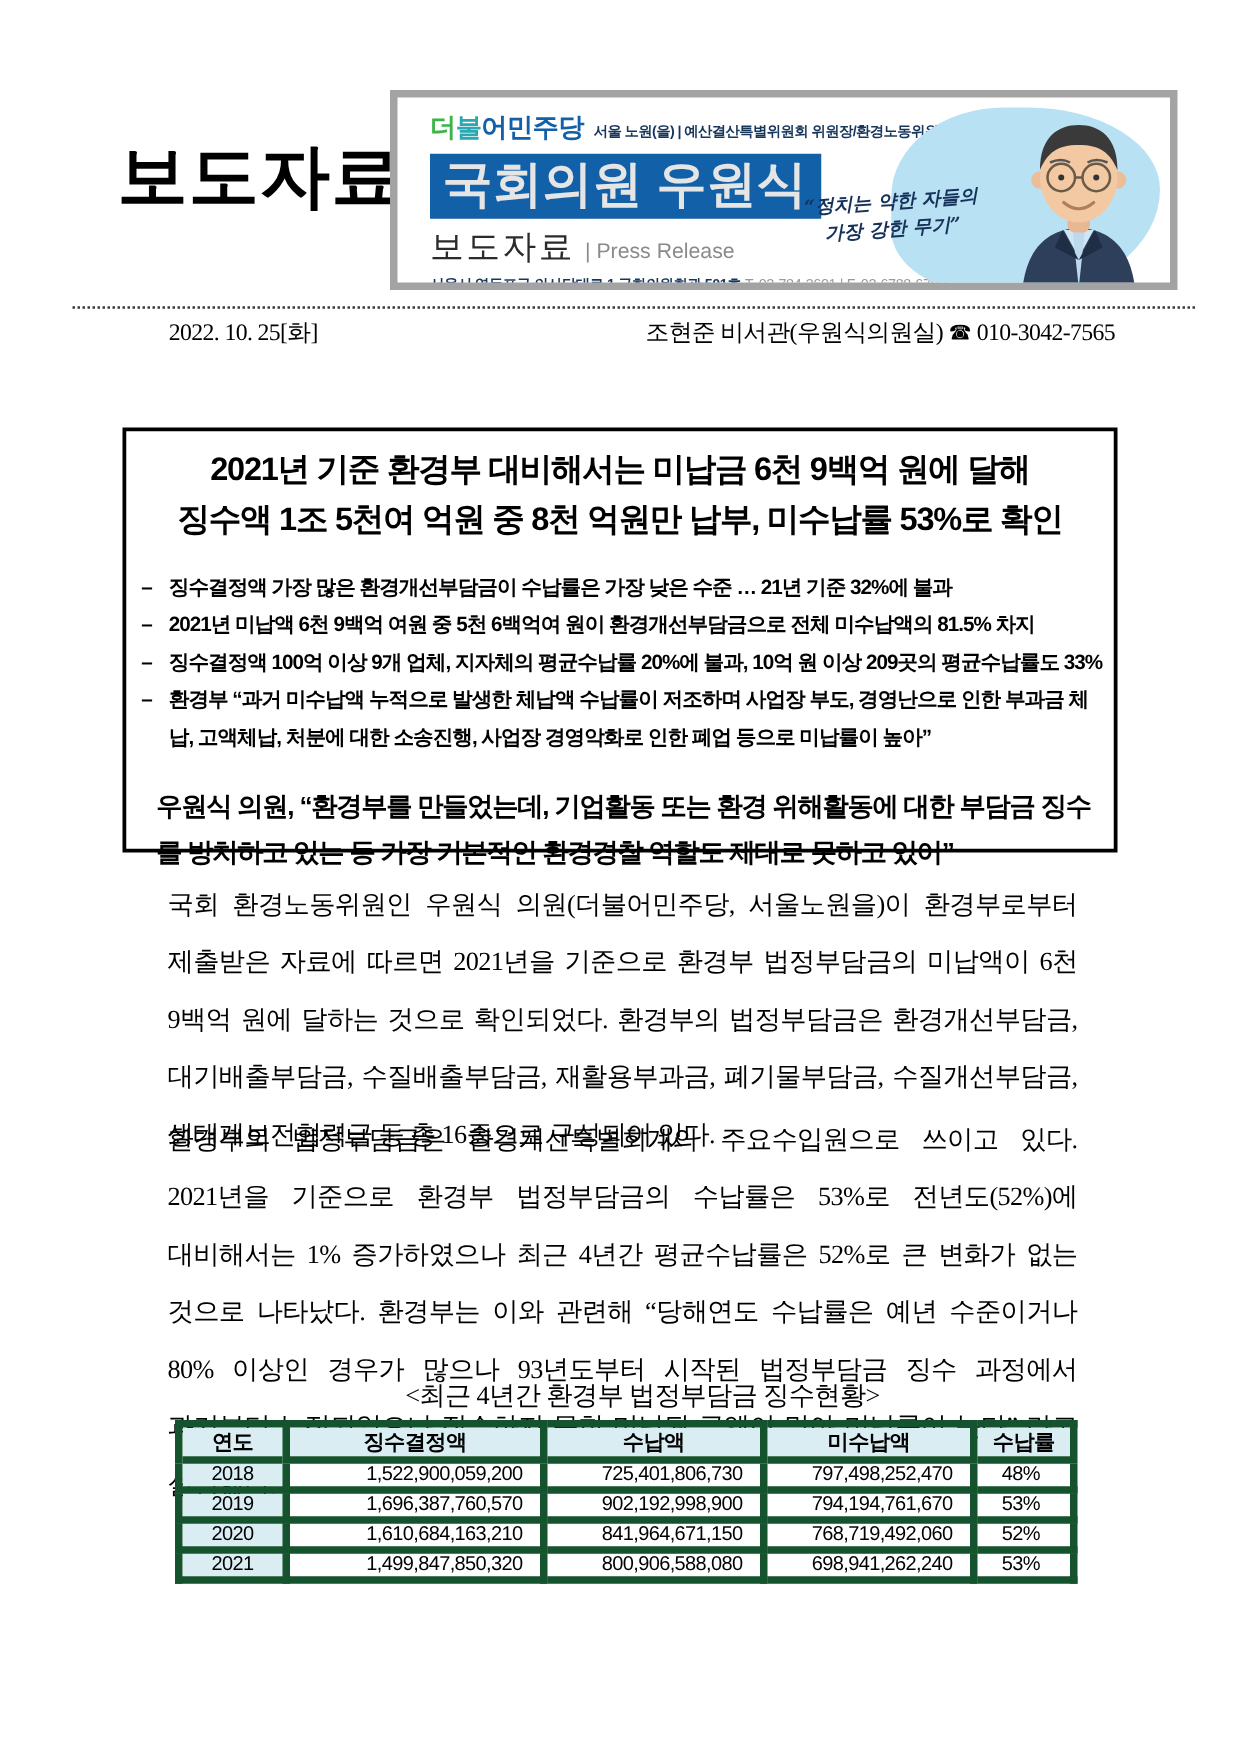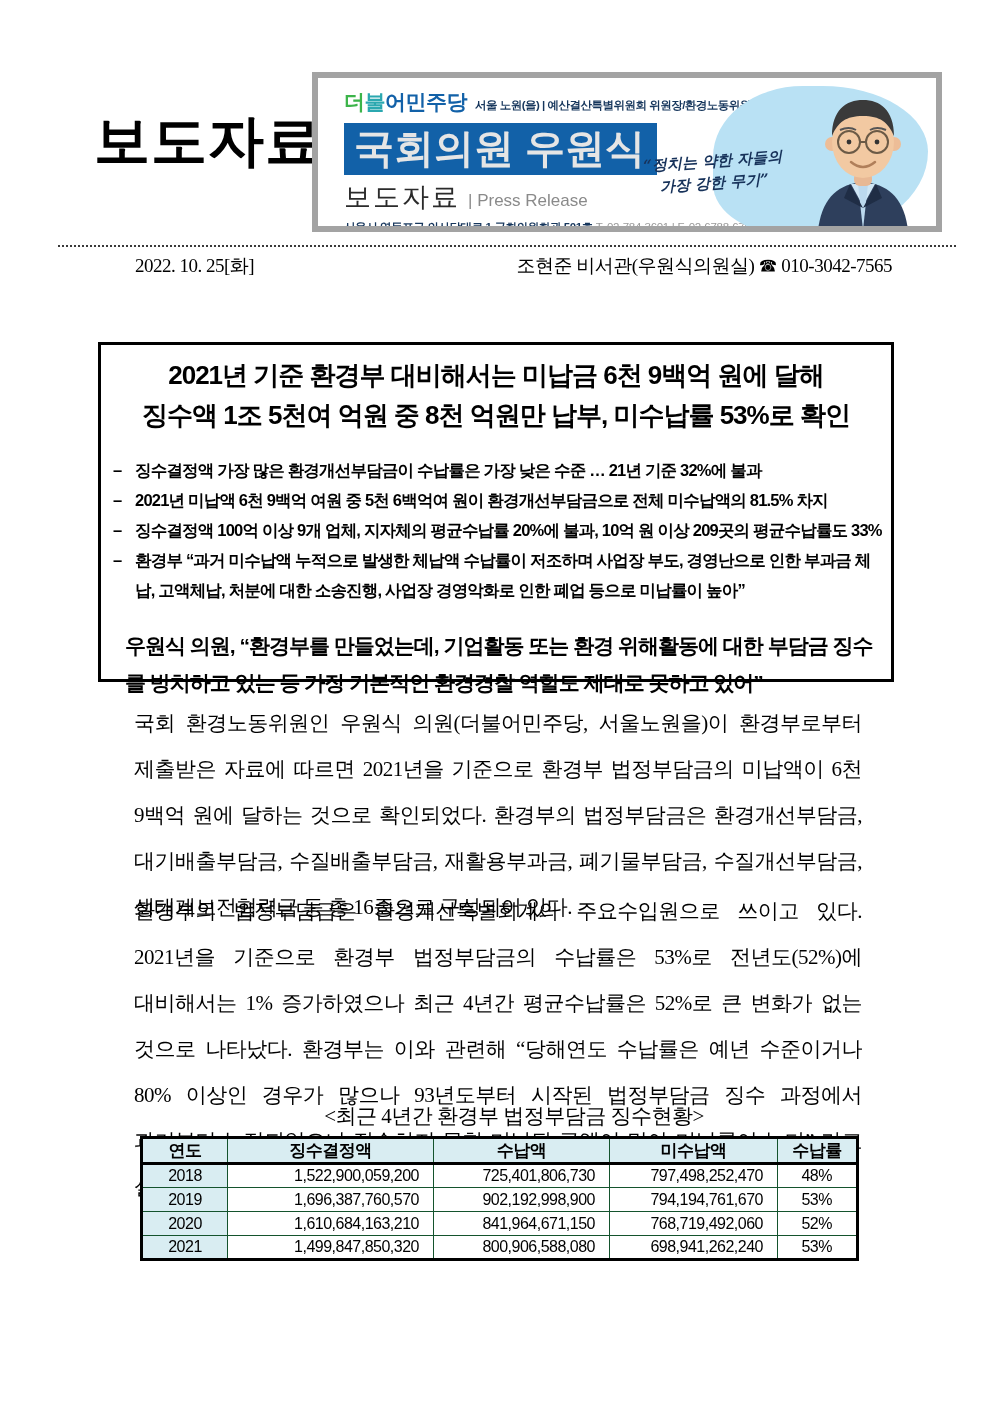--- a/index.html
+++ b/index.html
@@ -59,21 +59,21 @@
           font-size:21px; line-height:46px; text-align:justify; letter-spacing:-0.5px;
           word-break:keep-all; }
   .para1 { top:700px; }
   .para2 { top:888px; }
 
   
   .table-title { position:absolute; left:156px; width:716px; top:1102px; text-align:center;
                  font-family:"Liberation Serif", serif; font-size:21px; letter-spacing:-0.5px; }
   table.charges { position:absolute; left:140px; top:1136px; width:716px;
                   border-collapse:collapse; border:3px solid #000; table-layout:fixed; }
-  table.charges th, table.charges td { border:1px solid #14532d; height:24px; padding:0;
+  table.charges th, table.charges td { border:6px solid #14532d; height:24px; padding:0;
                   font-size:16px; letter-spacing:-0.5px; overflow:hidden; white-space:nowrap; }
   table.charges thead th { background:#d9edf2; font-weight:700; font-size:17px;
                   border-bottom:3px solid #000; text-align:center; }
   table.charges td { text-align:right; padding-right:14px; }
   table.charges td.col0 { background:#d9edf2; text-align:center; padding-right:0; }
   table.charges td.col4 { padding-right:24px; }
   col.c0 { width:86px; } col.c1 { width:206px; } col.c2 { width:176px; }
   col.c3 { width:168px; } col.c4 { width:80px; }
 </style>
 </head>

